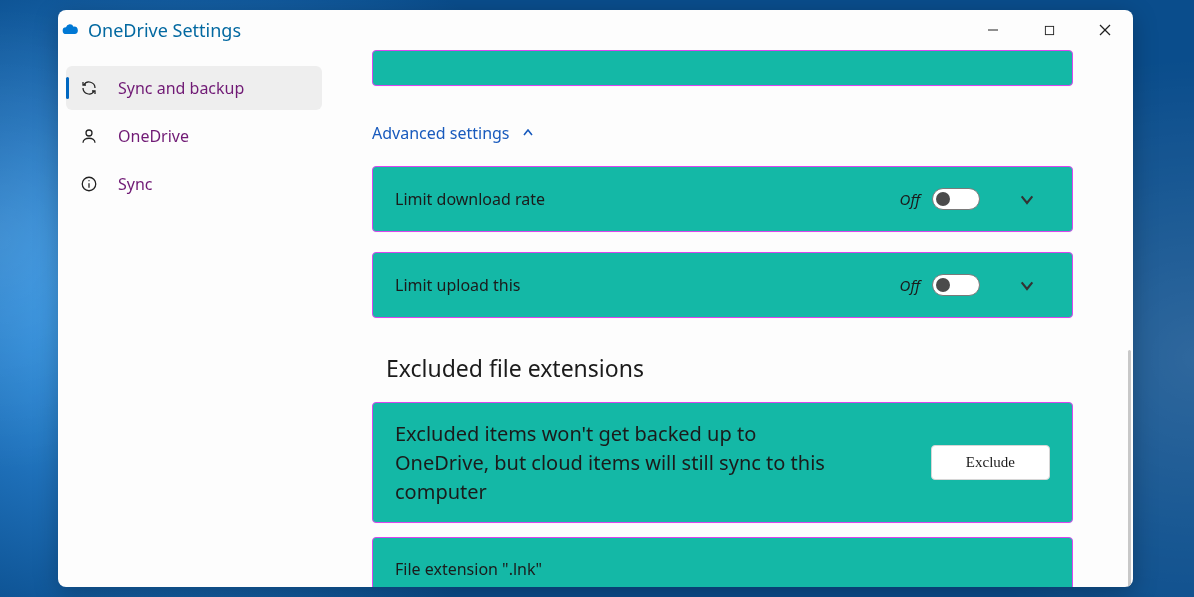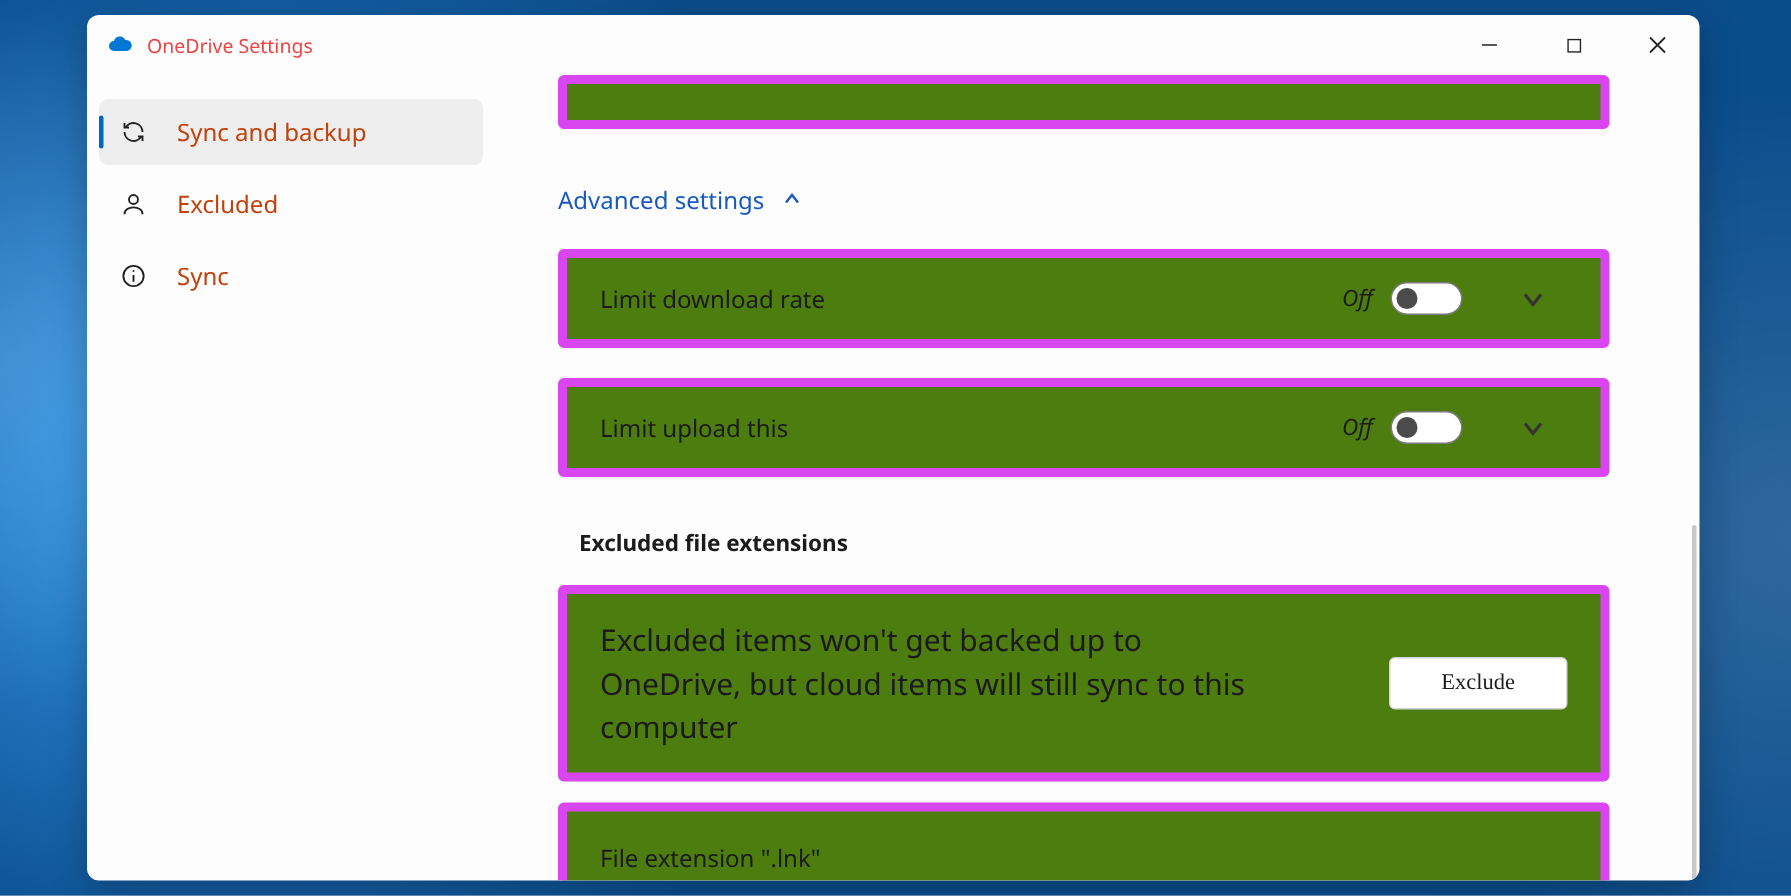--- a/index.html
+++ b/index.html
@@ -35,23 +35,23 @@
     border-radius: 8px;
     box-shadow: 0 6px 24px rgba(0,0,0,.25);
     display: flex;
     flex-direction: column;
     overflow: hidden;
   }
   .titlebar {
     height: 40px;
     display: flex;
     align-items: center;
-    padding-left: 14px;
-    font-size: 13px;
-    color: #ef4444;
+    padding-left: 4px;
+    font-size: 18px;
+    color: #0369a1;
     user-select: none;
   }
   .titlebar-icon {
     width: 16px; height: 16px; margin-right: 10px; color: #0078d4;
     display: inline-flex; align-items: center; justify-content: center;
   }
   .titlebar-controls {
     margin-left: auto;
     display: flex;
     height: 100%;
@@ -74,21 +74,21 @@
     padding: 16px 8px 0 8px;
   }
   .nav-item {
     display: flex;
     align-items: center;
     gap: 20px;
     height: 44px;
     padding: 0 14px;
     border-radius: 6px;
     font-size: 16px;
-    color: #c2410c;
+    color: #701a75;
     position: relative;
     cursor: default;
   }
   .nav-item + .nav-item { margin-top: 4px; }
   .nav-item.selected {
     background: #eeeeee;
   }
   .nav-item.selected::before {
     content: "";
     position: absolute;
@@ -112,22 +112,22 @@
   .scrollbar-track {
     position: absolute;
     right: 2px;
     top: 300px;
     width: 3px;
     height: 268px;
     background: #c8c8c8;
     border-radius: 3px;
   }
   .card {
-    background: #4d7c0f;
-    border: 6px solid #d946ef;
+    background: #14b8a6;
+    border: 1px solid #d946ef;
     border-radius: 4px;
     box-shadow: 0 1px 1px rgba(0,0,0,.02);
   }
   .top-stub {
     height: 36px;
     margin-bottom: 36px;
   }
   .adv-header {
     display: flex;
     align-items: flex-start;
@@ -164,22 +164,22 @@
   .switch .knob {
     width: 14px; height: 14px; border-radius: 50%; background: #4b4b4b;
   }
   .chevron-btn {
     width: 46px; height: 36px;
     display: inline-flex; align-items: center; justify-content: center;
     margin-left: 24px;
     color: #333;
   }
   .section-title {
-    font-size: 15px;
-    font-weight: 700;
+    font-size: 23px;
+    font-weight: 400;
     color: #1b1b1b;
     margin: 34px 0 18px 14px;
   }
   .exclude-card {
     padding: 16px 22px;
     display: flex;
     align-items: center;
     margin-bottom: 14px;
   }
   .exclude-card .txt {
@@ -251,21 +251,21 @@
         </span>
         <span>Sync and backup</span>
       </div>
       <div class="nav-item">
         <span class="nav-icon">
           <svg viewBox="0 0 24 24" width="18" height="18" fill="none" stroke="currentColor" stroke-width="1.7">
               <circle cx="12" cy="8" r="4"></circle>
               <path d="M4 21c0-4 4-6 8-6s8 2 8 6"></path>
             </svg>
         </span>
-        <span>Excluded</span>
+        <span>OneDrive</span>
       </div>
       <div class="nav-item">
         <span class="nav-icon">
           <svg viewBox="0 0 24 24" width="18" height="18" fill="none" stroke="currentColor" stroke-width="1.7">
               <circle cx="12" cy="12" r="9"></circle>
               <line x1="12" y1="11" x2="12" y2="17"></line>
               <circle cx="12" cy="7.5" r="0.9" fill="currentColor" stroke="none"></circle>
             </svg>
         </span>
         <span>Sync</span>

